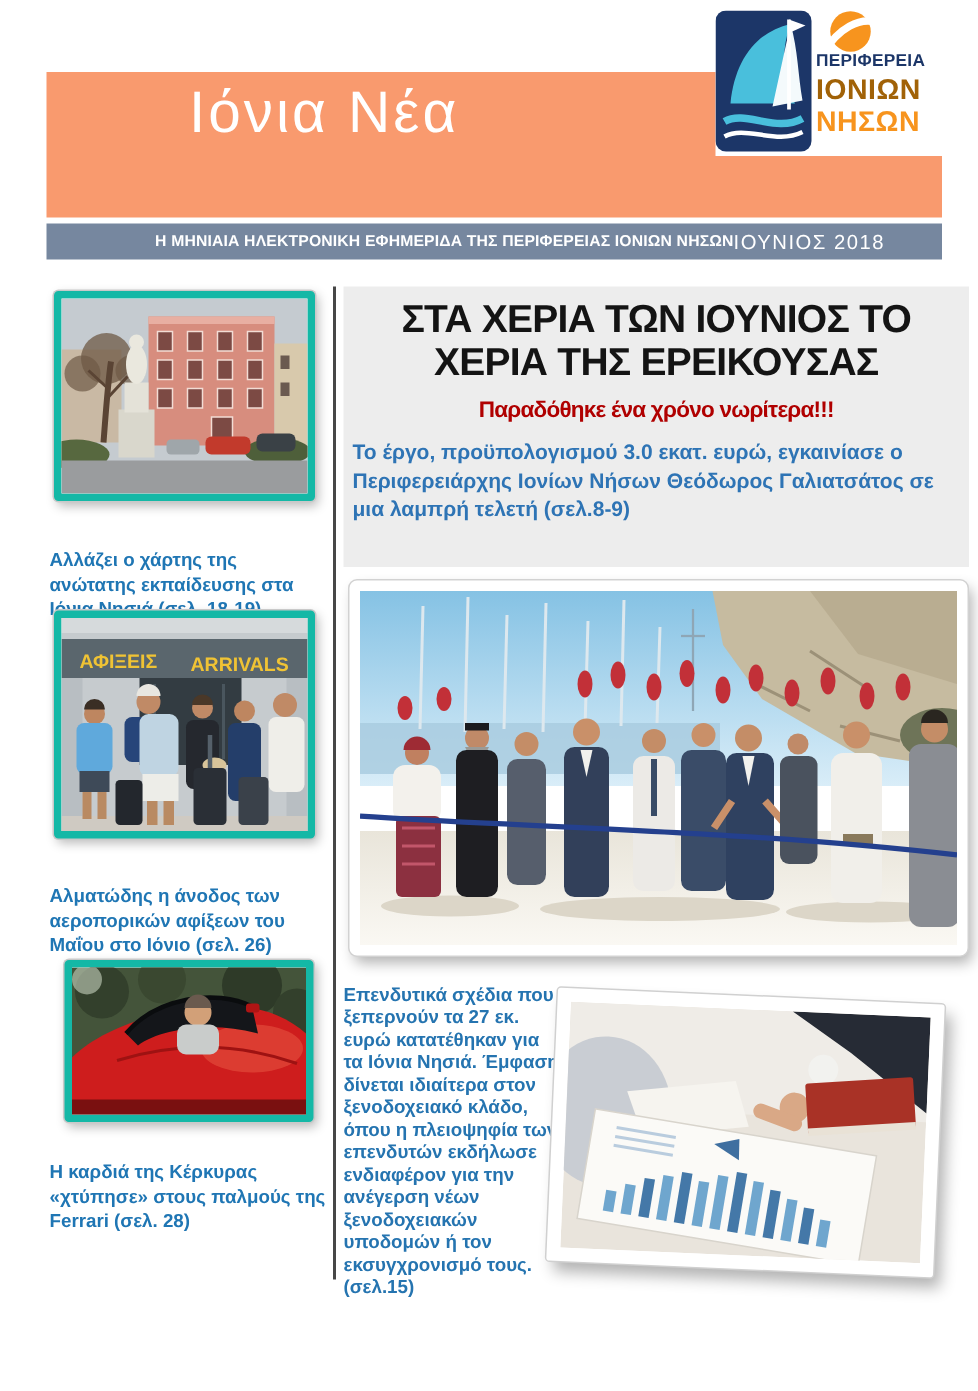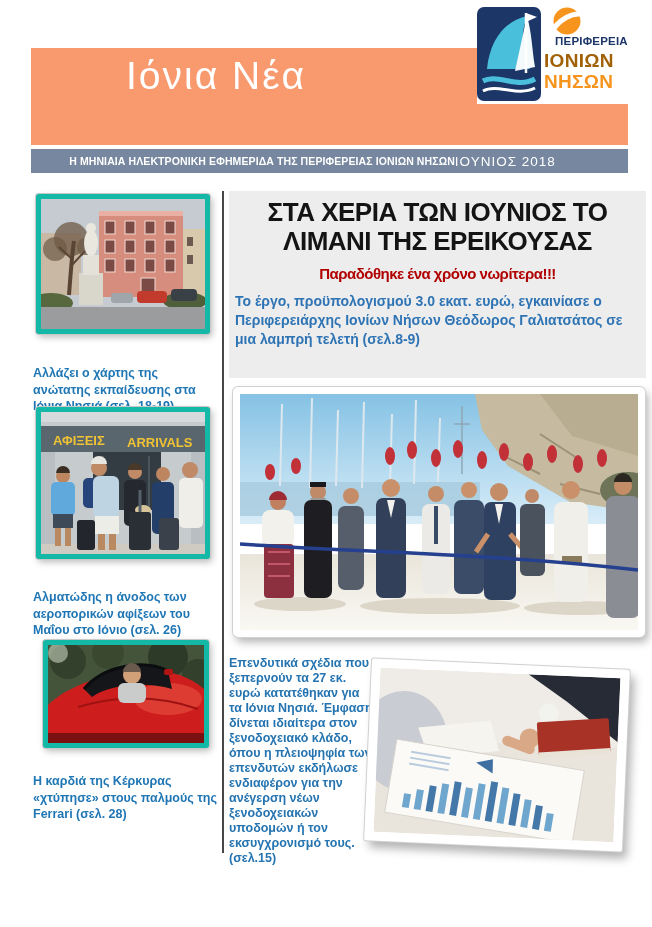--- a/index.html
+++ b/index.html
@@ -6,26 +6,26 @@
   body{font-family:"Liberation Sans",sans-serif;}
   #page{position:relative;width:652px;height:927px;background:#fff;overflow:hidden;}
 
   
   .banner{position:absolute;left:31px;top:48px;width:597px;height:97px;background:#F99A6E;}
   .masthead-title{position:absolute;left:126px;top:54px;width:400px;text-align:left;
     color:#fff;font-size:39px;font-weight:400;letter-spacing:2px;z-index:2;}
   .logo-box{position:absolute;left:477px;top:7px;width:152px;height:97px;background:#fff;z-index:5;}
   .logo-svg{position:absolute;left:0;top:0;}
   .logo-text{position:absolute;left:67px;top:29px;z-index:6;line-height:1;}
-  .logo-l1{font-size:11.5px;font-weight:bold;color:#1C3668;letter-spacing:.2px;margin-left:11px;}
+  .logo-l1{font-size:11.5px;font-weight:bold;color:#1C3668;letter-spacing:.2px;}
   .logo-l2{font-size:19px;font-weight:bold;color:#a16207;margin-top:3px;letter-spacing:.3px;}
   .logo-l3{font-size:19px;font-weight:bold;color:#F7941E;margin-top:2px;letter-spacing:.3px;}
 
   .strap-bar{position:absolute;left:31px;top:149px;width:597px;height:24px;background:#76879F;
-    display:flex;align-items:center;justify-content:center;box-sizing:border-box;
+    display:flex;align-items:center;justify-content:flex-end;box-sizing:border-box;
     padding-left:4px;padding-right:38px;}
   .strap-left{color:#fff;font-size:10.5px;font-weight:bold;letter-spacing:.1px;}
   .strap-right{color:#ffffff;font-size:13.5px;font-weight:normal;letter-spacing:1px;}
 
   .divider{position:absolute;left:222px;top:191px;width:2px;height:662px;background:#474747;}
 
   
   .photo{position:absolute;background:#fff;border:5px solid #14b8a6;border-radius:3px;
     box-shadow:0 0 0 1px #C9C9C9, 2px 3px 7px rgba(0,0,0,.28);}
   .photo svg{display:block;}
@@ -207,21 +207,21 @@
         <path d="M75,27 a9,9 0 0 1 18,0 Z" fill="#6A5A4E"></path>
         <rect x="70" y="38" width="28" height="20" rx="6" fill="#C9CCCB"></rect>
       </g>
     </svg>
   </div>
   <div class="caption" style="left:33px;top:758px;width:188px;">Η καρδιά της Κέρκυρας «χτύπησε» στους παλμούς της Ferrari  (σελ. 28)</div>
 
   <div class="lead-box">
     <div class="lead-headline">
       <div>ΣΤΑ ΧΕΡΙΑ ΤΩΝ ΙΟΥΝΙΟΣ ΤΟ</div>
-      <div>ΛΙΜΑΝΙ ΤΗΣ ΕΡΕΙΚΟΥΣΑΣ</div>
+      <div>ΧΕΡΙΑ ΤΗΣ ΕΡΕΙΚΟΥΣΑΣ</div>
     </div>
     <div class="lead-subhead">Παραδόθηκε ένα χρόνο νωρίτερα!!!</div>
     <div class="lead-deck">Το έργο, προϋπολογισμού 3.0 εκατ. ευρώ, εγκαινίασε ο Περιφερειάρχης Ιονίων Νήσων Θεόδωρος Γαλιατσάτος σε μια λαμπρή τελετή (σελ.8-9)</div>
   </div>
 
   <div class="bigphoto" style="left:233px;top:387px;">
     <svg width="398" height="236" viewBox="0 0 398 236">
       <defs>
         <linearGradient id="skyG" x1="0" y1="0" x2="0" y2="1">
           <stop offset="0" stop-color="#85C2E4"></stop>

